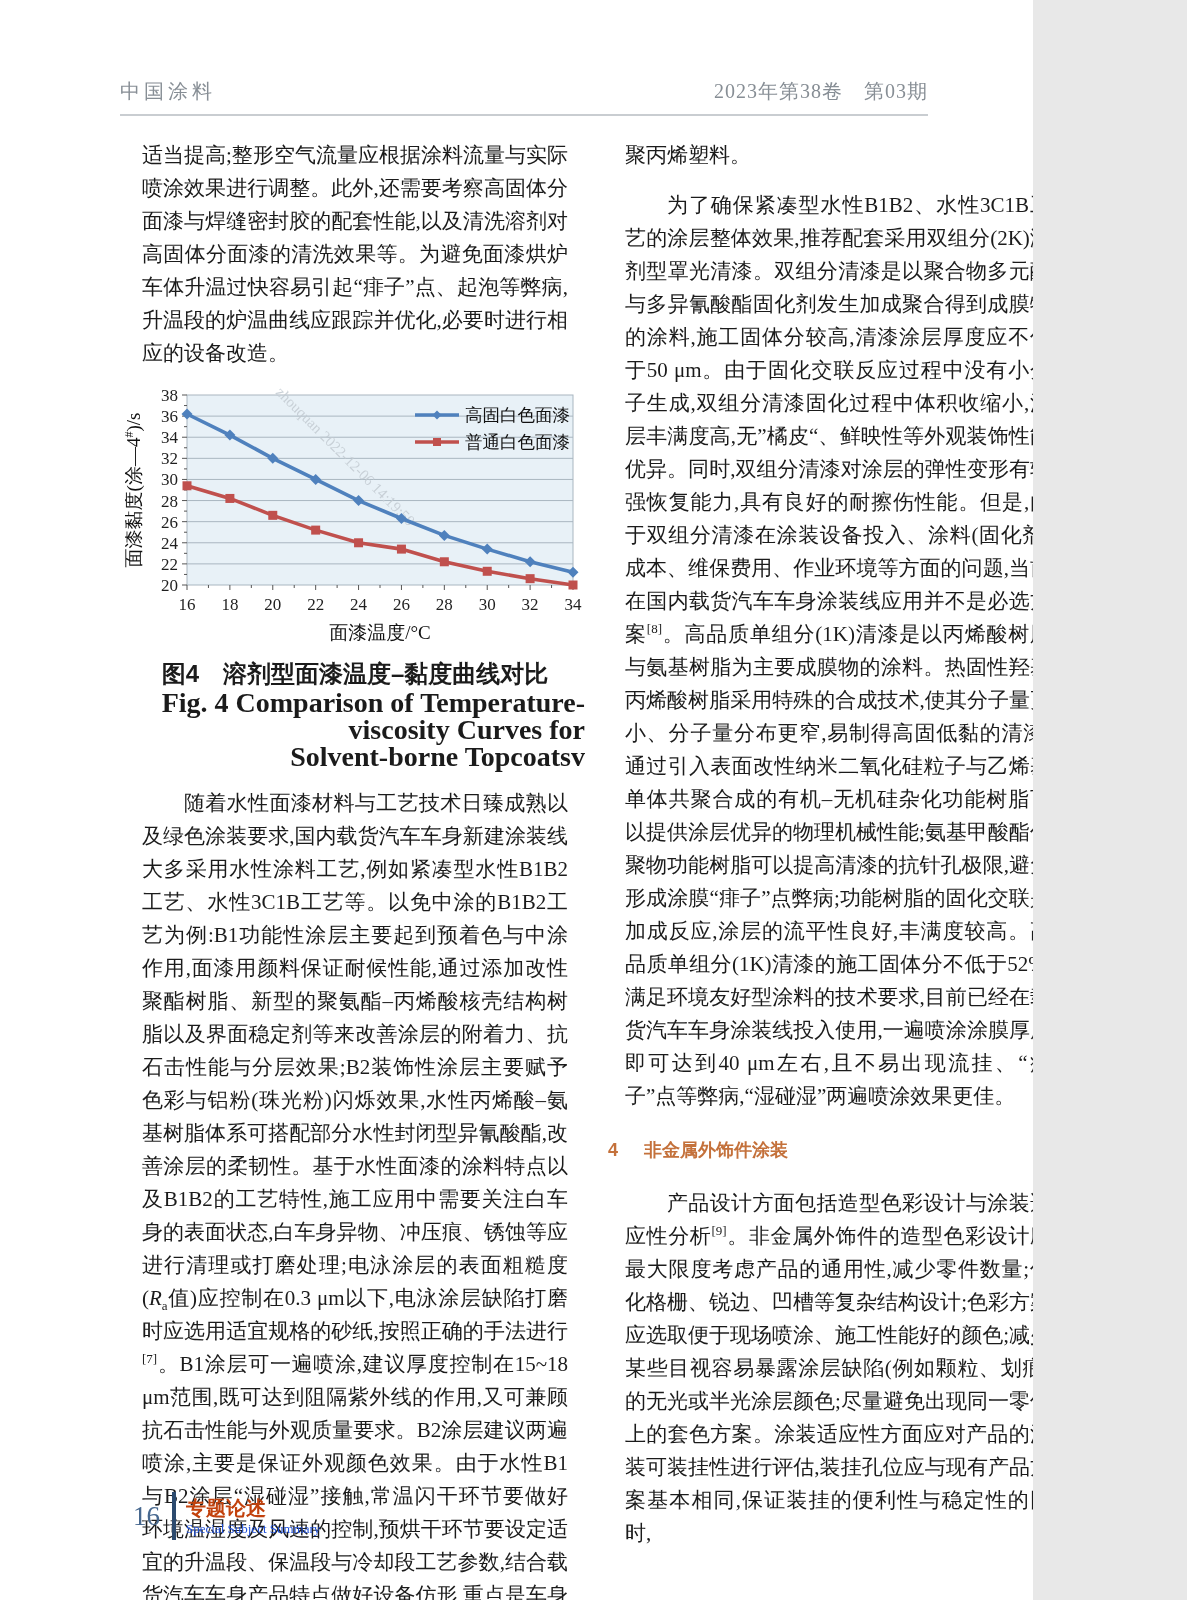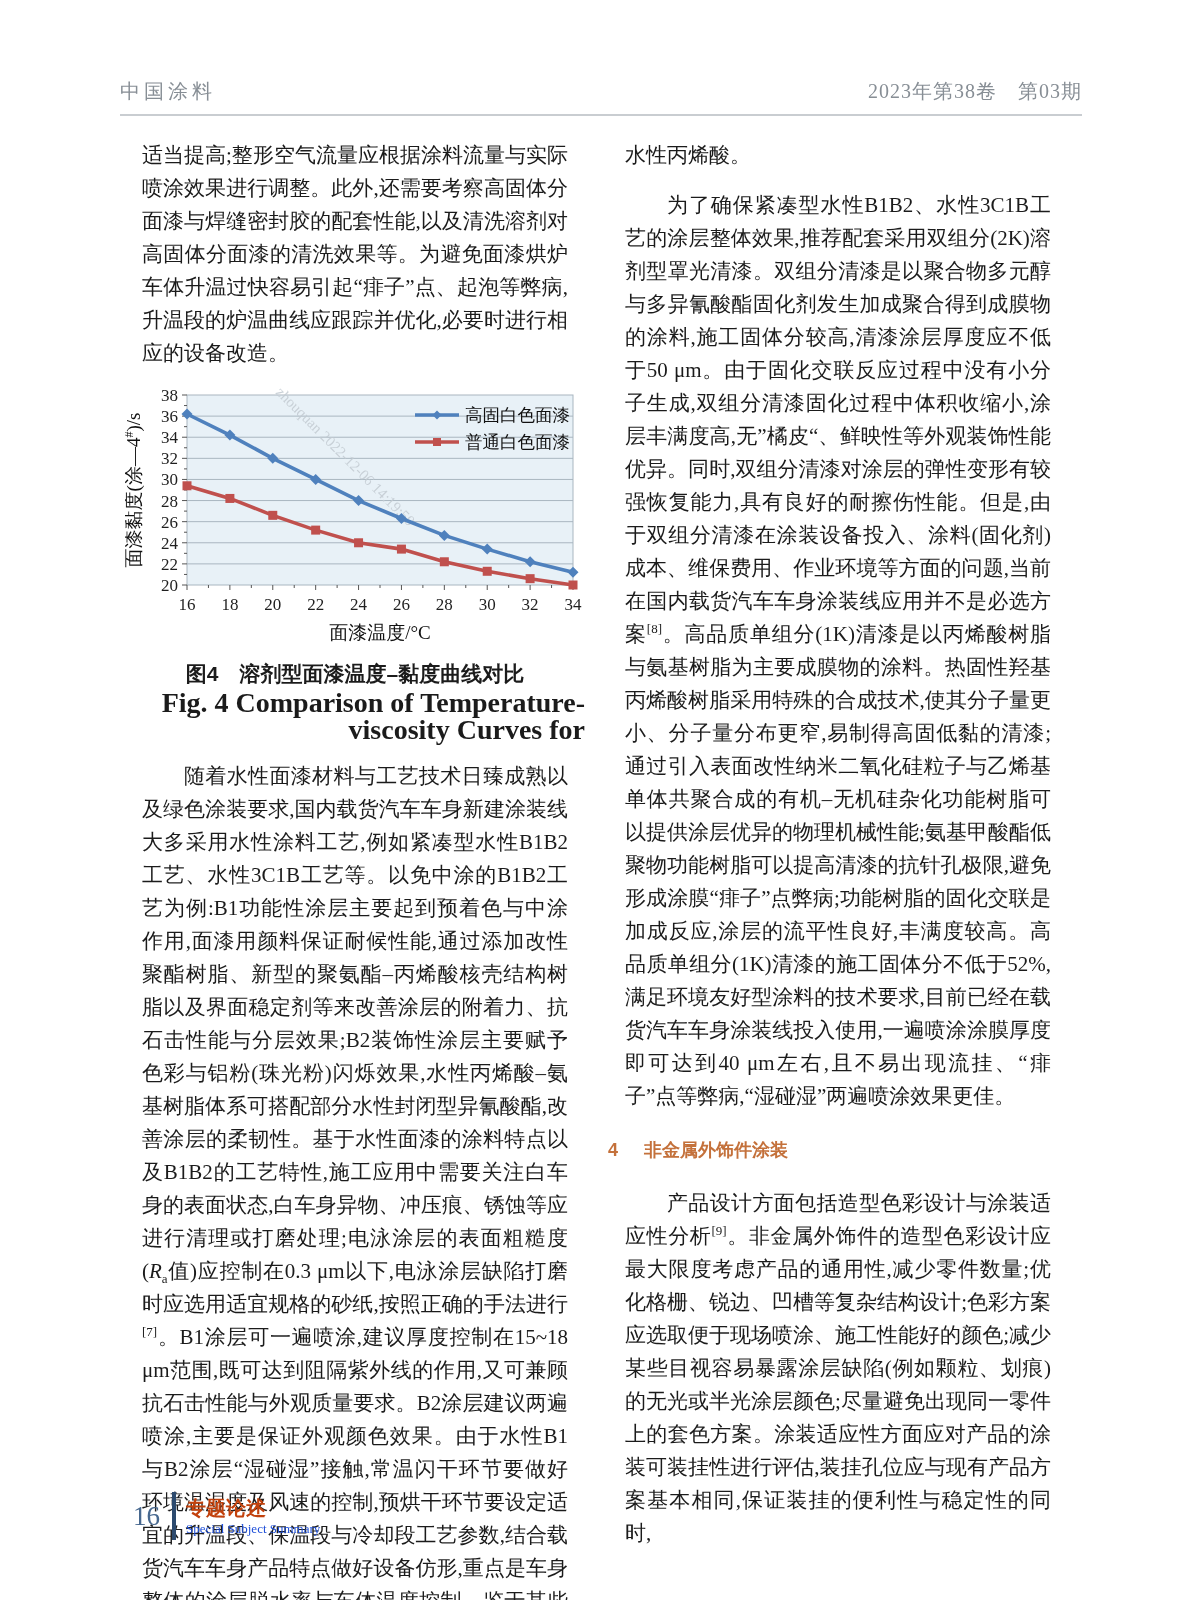--- a/index.html
+++ b/index.html
@@ -1,36 +1,36 @@
 <!DOCTYPE html>
 <html><head>
 <meta charset="utf-8">
 <style>
   html,body{margin:0;padding:0;background:#e8e8e8;}
-  .page{position:relative;width:1187px;height:1600px;background:#ffffff;
+  .page{position:relative;width:1033px;height:1600px;background:#ffffff;
         font-family:"Liberation Serif","DejaVu Serif",serif;color:#1b1b1b;overflow:hidden;}
   
   .hdr{position:absolute;left:120px;right:105px;top:78px;display:flex;
        justify-content:space-between;align-items:flex-end;padding-bottom:9px;
        border-bottom:2px solid #c9cdd1;color:#878e95;font-size:20px;}
   .hdr .journal{letter-spacing:4px;}
   .hdr .issue{letter-spacing:1px;}
   
   .main{position:absolute;left:125px;top:122px;display:flex;gap:23px;}
   .col{width:460px;font-size:21px;line-height:33px;text-align:justify;}
   .col p{margin:17px;}
   .col p.indent{text-indent:2em;}
   sup{font-size:13px;line-height:0;}
   sub{font-size:13px;line-height:0;}
   .it{font-style:italic;}
   
   figure{margin:7px 0 9px;}
   .chart-wrap{width:458px;}
   figcaption{margin-top:4px;}
-  .cap-cn{text-align:center;font-weight:bold;font-size:21px;line-height:30px;
+  .cap-cn{text-align:center;font-weight:bold;font-size:24px;line-height:30px;
           font-family:"Liberation Sans","DejaVu Sans",sans-serif;}
   .cap-en{text-align:right;font-weight:bold;font-size:28px;line-height:27px;}
   
   h2.sec{font-family:"Liberation Sans","DejaVu Sans",sans-serif;font-weight:bold;
          font-size:18px;line-height:40px;margin:14px 0 9px;text-indent:0;text-align:left;}
   h2.sec .num{margin-right:26px;}
   
   .ftr{position:absolute;left:133px;top:1492px;display:flex;align-items:center;}
   .ftr .pnum{font-size:27px;color:#47688f;margin-right:12px;}
   .ftr .bar{width:4px;height:48px;background:#2c4a6e;margin-right:10px;}
@@ -150,28 +150,29 @@
               <text x="340" y="34" font-size="17.5" fill="#111">高固白色面漆</text>
               <line x1="290" y1="55" x2="334" y2="55" stroke="#c0504d" stroke-width="3.6"></line>
               <rect x="308" y="51" width="8" height="8" fill="#c0504d"></rect>
               <text x="340" y="61" font-size="17.5" fill="#111">普通白色面漆</text>
               <text x="255" y="252" text-anchor="middle" font-size="19" fill="#111">面漆温度/°C</text>
               <text transform="rotate(-90 15 103)" x="15" y="103" text-anchor="middle" font-size="19" fill="#111">面漆黏度(涂—4<tspan dy="-7" font-size="12">#</tspan><tspan dy="7">)/s</tspan></text>
             </svg></div>
         <figcaption>
           <div class="cap-cn">图4　溶剂型面漆温度–黏度曲线对比</div>
           <div class="cap-en">Fig. 4 Comparison of Temperature-viscosity Curves for</div>
+          <div class="cap-en">Solvent-borne Topcoatsv</div>
         </figcaption>
       </figure>
 
       <p class="indent"><span>随着水性面漆材料与工艺技术日臻成熟以及绿色涂装要求,国内载货汽车车身新建涂装线大多采用水性涂料工艺,例如紧凑型水性B1B2工艺、水性3C1B工艺等。以免中涂的B1B2工艺为例:B1功能性涂层主要起到预着色与中涂作用,面漆用颜料保证耐候性能,通过添加改性聚酯树脂、新型的聚氨酯–丙烯酸核壳结构树脂以及界面稳定剂等来改善涂层的附着力、抗石击性能与分层效果;B2装饰性涂层主要赋予色彩与铝粉(珠光粉)闪烁效果,水性丙烯酸–氨基树脂体系可搭配部分水性封闭型异氰酸酯,改善涂层的柔韧性。基于水性面漆的涂料特点以及B1B2的工艺特性,施工应用中需要关注白车身的表面状态,白车身异物、冲压痕、锈蚀等应进行清理或打磨处理;电泳涂层的表面粗糙度(</span><span class="it">R</span><sub>a</sub><span>值)应控制在0.3 μm以下,电泳涂层缺陷打磨时应选用适宜规格的砂纸,按照正确的手法进行</span><sup>[7]</sup><span>。B1涂层可一遍喷涂,建议厚度控制在15~18 μm范围,既可达到阻隔紫外线的作用,又可兼顾抗石击性能与外观质量要求。B2涂层建议两遍喷涂,主要是保证外观颜色效果。由于水性B1与B2涂层“湿碰湿”接触,常温闪干环节要做好环境温湿度及风速的控制,预烘干环节要设定适宜的升温段、保温段与冷却段工艺参数,结合载货汽车车身产品特点做好设备仿形,重点是车身整体的涂层脱水率与车体温度控制。鉴于某些载货汽车车身涂装线输调漆系统的限制,仅配置浅色(白色)和深色(灰色)两种B1涂料,引出了不同产品体系间B1B2涂料的交叉配套性问题,这对涂料开发、实验验证以及工艺管理等诸多方面提</span></p>
     </section>
 
     <section class="col">
-      <p><span>水性丙烯酸。</span></p>
+      <p><span>聚丙烯塑料。</span></p>
       <p class="indent"><span>为了确保紧凑型水性B1B2、水性3C1B工艺的涂层整体效果,推荐配套采用双组分(2K)溶剂型罩光清漆。双组分清漆是以聚合物多元醇与多异氰酸酯固化剂发生加成聚合得到成膜物的涂料,施工固体分较高,清漆涂层厚度应不低于50 μm。由于固化交联反应过程中没有小分子生成,双组分清漆固化过程中体积收缩小,涂层丰满度高,无”橘皮“、鲜映性等外观装饰性能优异。同时,双组分清漆对涂层的弹性变形有较强恢复能力,具有良好的耐擦伤性能。但是,由于双组分清漆在涂装设备投入、涂料(固化剂)成本、维保费用、作业环境等方面的问题,当前在国内载货汽车车身涂装线应用并不是必选方案</span><sup>[8]</sup><span>。高品质单组分(1K)清漆是以丙烯酸树脂与氨基树脂为主要成膜物的涂料。热固性羟基丙烯酸树脂采用特殊的合成技术,使其分子量更小、分子量分布更窄,易制得高固低黏的清漆;通过引入表面改性纳米二氧化硅粒子与乙烯基单体共聚合成的有机–无机硅杂化功能树脂可以提供涂层优异的物理机械性能;氨基甲酸酯低聚物功能树脂可以提高清漆的抗针孔极限,避免形成涂膜“痱子”点弊病;功能树脂的固化交联是加成反应,涂层的流平性良好,丰满度较高。高品质单组分(1K)清漆的施工固体分不低于52%,满足环境友好型涂料的技术要求,目前已经在载货汽车车身涂装线投入使用,一遍喷涂涂膜厚度即可达到40 μm左右,且不易出现流挂、“痱子”点等弊病,“湿碰湿”两遍喷涂效果更佳。</span></p>
 
       <h2 class="sec" style="color: rgb(196, 113, 59);">
         <span class="num" style="color: rgb(196, 113, 59);">4</span><span>非金属外饰件涂装</span>
       </h2>
 
       <p class="indent"><span>产品设计方面包括造型色彩设计与涂装适应性分析</span><sup>[9]</sup><span>。非金属外饰件的造型色彩设计应最大限度考虑产品的通用性,减少零件数量;优化格栅、锐边、凹槽等复杂结构设计;色彩方案应选取便于现场喷涂、施工性能好的颜色;减少某些目视容易暴露涂层缺陷(例如颗粒、划痕)的无光或半光涂层颜色;尽量避免出现同一零件上的套色方案。涂装适应性方面应对产品的涂装可装挂性进行评估,装挂孔位应与现有产品方案基本相同,保证装挂的便利性与稳定性的同时,</span></p>
     </section>
 
   </div>

